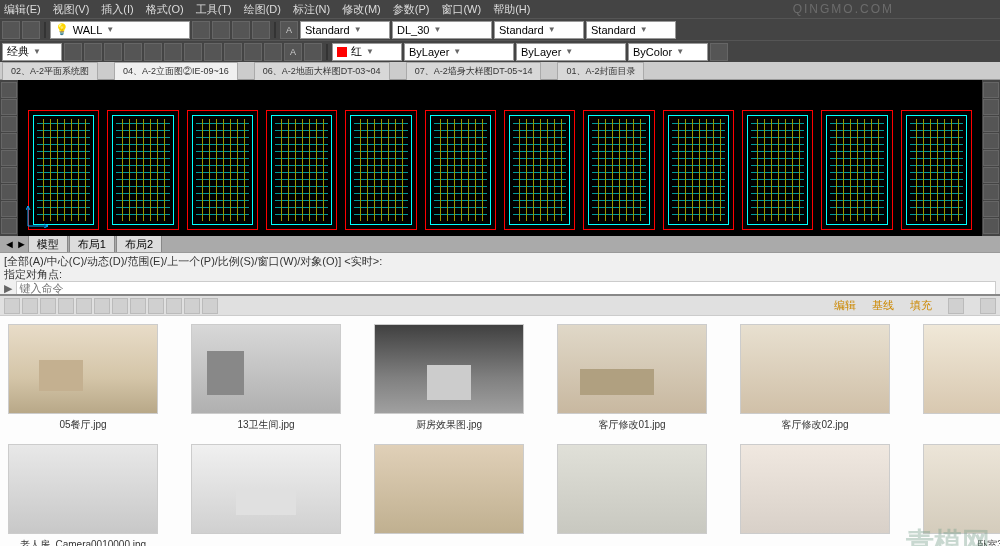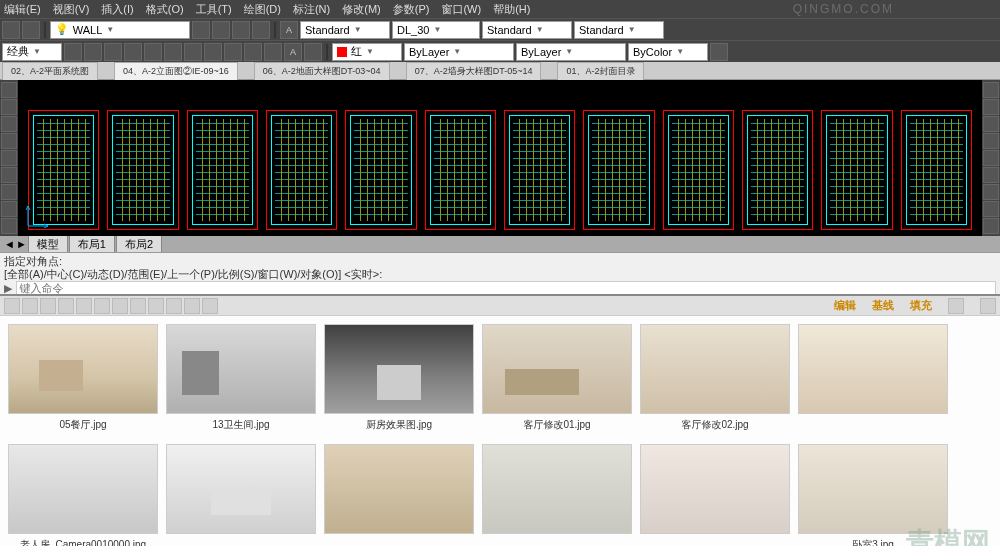--- a/index.html
+++ b/index.html
@@ -41,23 +41,23 @@
 .cmd-line { line-height: 13px; }
 .cmd-input-row { display: flex; align-items: center; gap: 4px; }
 .cmd-prompt { color: #666; }
 .cmd-input { flex: 1; background: #fff; border: 1px solid #ccc; height: 14px; padding: 0 2px; }
 
 
 .browser { flex: 1; background: #fdfdfd; display: flex; flex-direction: column; border-top: 2px solid #888; position: relative; }
 .browser-watermark { position: absolute; bottom: 10px; right: 10px; font-size: 28px; color: rgba(120,160,140,0.4); font-weight: bold; pointer-events: none; }
 .browser-toolbar { height: 20px; background: #e0e0e0; border-bottom: 1px solid #ccc; display: flex; align-items: center; padding: 0 4px; gap: 2px; font-size: 10px; }
 .btb { width: 16px; height: 16px; background: #d0d0d0; border: 1px solid #bbb; }
-.browser-toolbar .label { margin-left: auto; display: flex; gap: 16px; color: #c80; font-size: 10px; font-weight: bold; }
+.browser-toolbar .label { margin-left: auto; display: flex; gap: 16px; color: #c80; font-size: 10px; }
 .thumbs-area { flex: 1; overflow: auto; padding: 8px; }
-.thumbs-row { display: flex; gap: 8px; margin-bottom: 12px; }
+.thumbs-row { display: flex; gap: 33px; margin-bottom: 12px; }
 .thumb-item { width: 150px; display: flex; flex-direction: column; align-items: center; gap: 4px; }
 .thumb-img { width: 150px; height: 90px; background: #ddd; border: 1px solid #ccc; position: relative; overflow: hidden; }
 .thumb-label { font-size: 10px; color: #333; text-align: center; white-space: nowrap; overflow: hidden; text-overflow: ellipsis; width: 100%; }
 
 
 .render { position: absolute; inset: 0; }
 .r1 { background: linear-gradient(180deg, #e8dcc8 0%, #d4c5a8 60%, #b8a888 100%); }
 .r1::after { content:""; position:absolute; left:20%; top:40%; width:30%; height:35%; background:#c4b090; }
 .r2 { background: linear-gradient(180deg, #d8d8d8 0%, #b0b0b0 100%); }
 .r2::after { content:""; position:absolute; left:10%; top:30%; width:25%; height:50%; background:#888; }
@@ -109,21 +109,21 @@
     <div class="tool-btn"></div>
     <div class="tool-btn"></div>
     <div class="tool-btn"></div>
     <div class="tool-btn"></div>
     <div class="tool-sep"></div>
     <div class="tool-btn">A</div>
     <div class="tool-dropdown" style="width:90px">
       <span>Standard</span>
       <span class="arrow">▼</span>
     </div>
-    <div class="tool-dropdown" style="width:88px">
+    <div class="tool-dropdown" style="width:100px">
       <span>DL_30</span>
       <span class="arrow">▼</span>
     </div>
     <div class="tool-dropdown" style="width:90px">
       <span>Standard</span>
       <span class="arrow">▼</span>
     </div>
     <div class="tool-dropdown" style="width:90px">
       <span>Standard</span>
       <span class="arrow">▼</span>
@@ -225,22 +225,22 @@
 
   <div class="layout-tabs">
     <span>◄</span>
     <span>►</span>
     <span class="layout-tab">模型</span>
     <span class="layout-tab">布局1</span>
     <span class="layout-tab">布局2</span>
   </div>
 
   <div class="cmd-area">
+    <div class="cmd-line">[全部(A)/中心(C)/动态(D)/范围(E)/上一个(P)/比例(S)/窗口(W)/对象(O)] &lt;实时&gt;:</div>
     <div class="cmd-line">指定对角点:</div>
-    <div class="cmd-line">[全部(A)/中心(C)/动态(D)/范围(E)/上一个(P)/比例(S)/窗口(W)/对象(O)] &lt;实时&gt;:</div>
     <div class="cmd-input-row">
       <span class="cmd-prompt">▶</span>
       <input class="cmd-input" placeholder="键入命令" style="">
     </div>
   </div>
 </div>
 
 <div class="browser">
   <div class="browser-toolbar">
     <div class="btb"></div>

